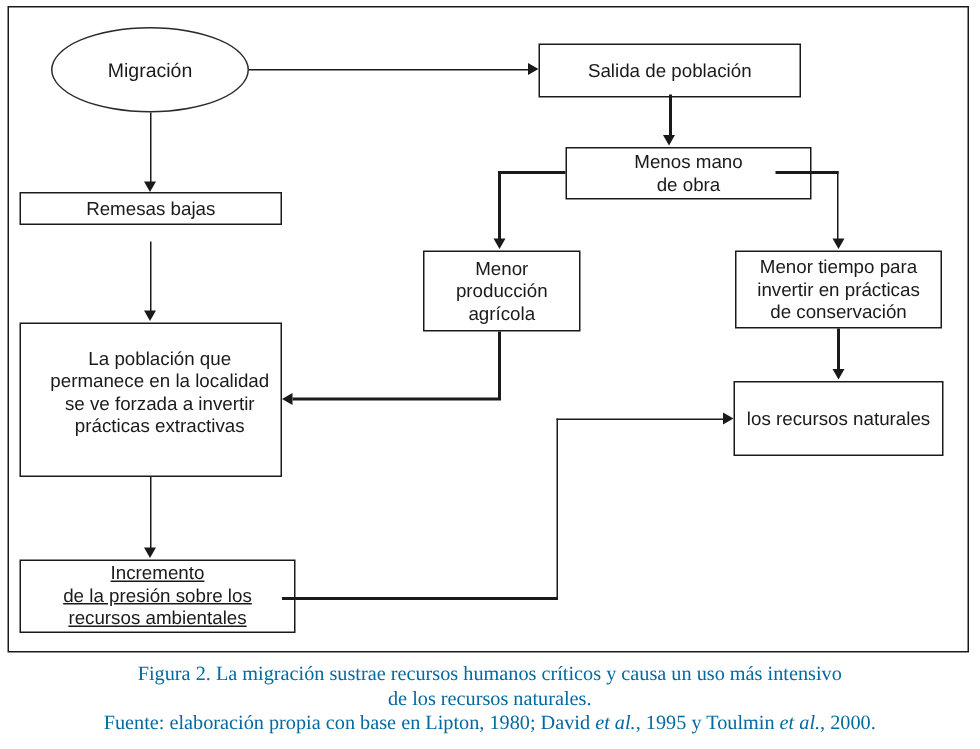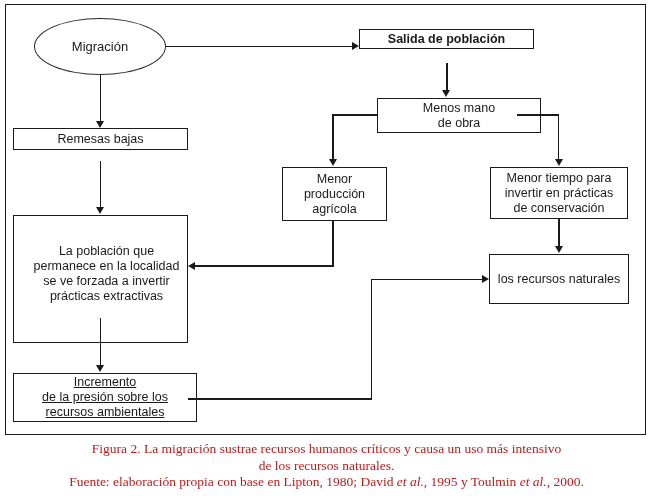--- a/index.html
+++ b/index.html
@@ -43,26 +43,26 @@
     width: 132px; height: 57px;
     border: 1.3px solid #2a2a2a;
     border-radius: 50%;
     background: #ffffff;
     display: flex;
     align-items: center;
     justify-content: center;
     font-size: 13px;
     box-sizing: border-box;
   }
-  .salida        { left: 359px; top: 29px;  width: 175px; height: 20px; font-weight: bold; }
+  .salida        { left: 359px; top: 29px;  width: 175px; height: 36px; }
   .menos-mano    { left: 377px; top: 98px;  width: 164px; height: 35px; }
   .remesas       { left: 13px;  top: 128px; width: 175px; height: 22px; }
   .menor-prod    { left: 282px; top: 167px; width: 105px; height: 54px; }
   .menor-tiempo  { left: 490px; top: 167px; width: 138px; height: 52px; }
-  .poblacion     { left: 13px;  top: 215px; width: 175px; height: 128px; padding-bottom: 10px; padding-left: 12px; }
+  .poblacion     { left: 13px;  top: 215px; width: 175px; height: 103px; padding-bottom: 10px; padding-left: 12px; }
   .decline       { left: 489px; top: 254px; width: 140px; height: 50px; }
   .incremento    { left: 13px;  top: 373px; width: 184px; height: 49px; text-decoration: underline; }
 
   .line {
     position: absolute;
     background: #1a1a1a;
   }
   .h { height: 1.5px; }
   .v { width: 1.5px; }
   .head {
@@ -85,21 +85,21 @@
     border-top: 7px solid #1a1a1a;
   }
   .caption {
     position: absolute;
     left: 0; right: 0;
     top: 441px;
     text-align: center;
     font-family: "Liberation Serif", serif;
     font-size: 13.5px;
     line-height: 16.5px;
-    color: #b91c1c;
+    color: #0369a1;
   }
   .caption .italic { font-style: italic; }
 </style>
 </head>
 <body>
 
 <div class="canvas">
 
   <div class="frame"></div>
 

